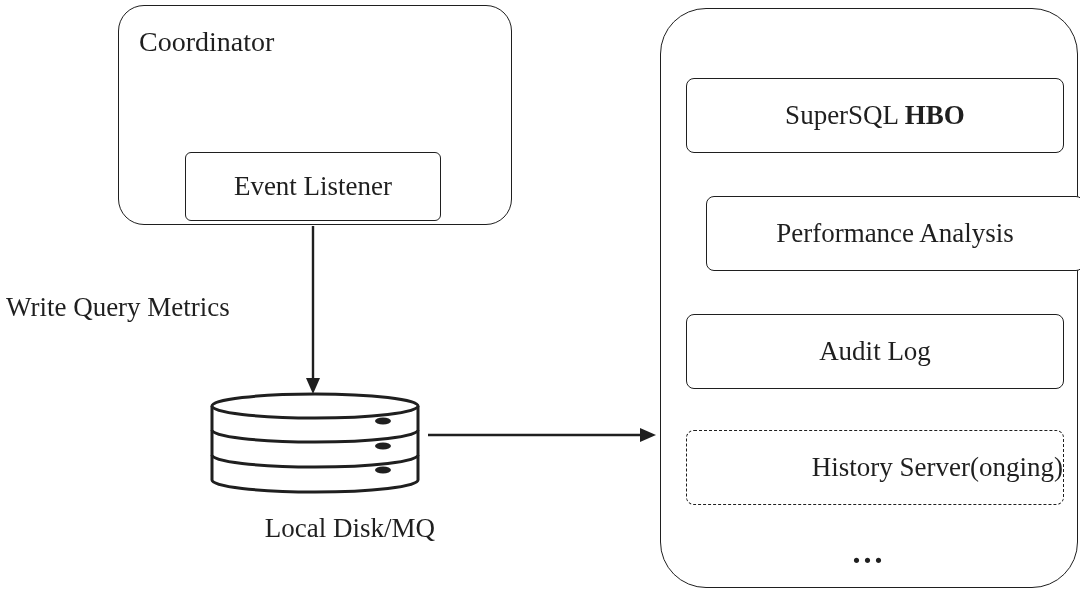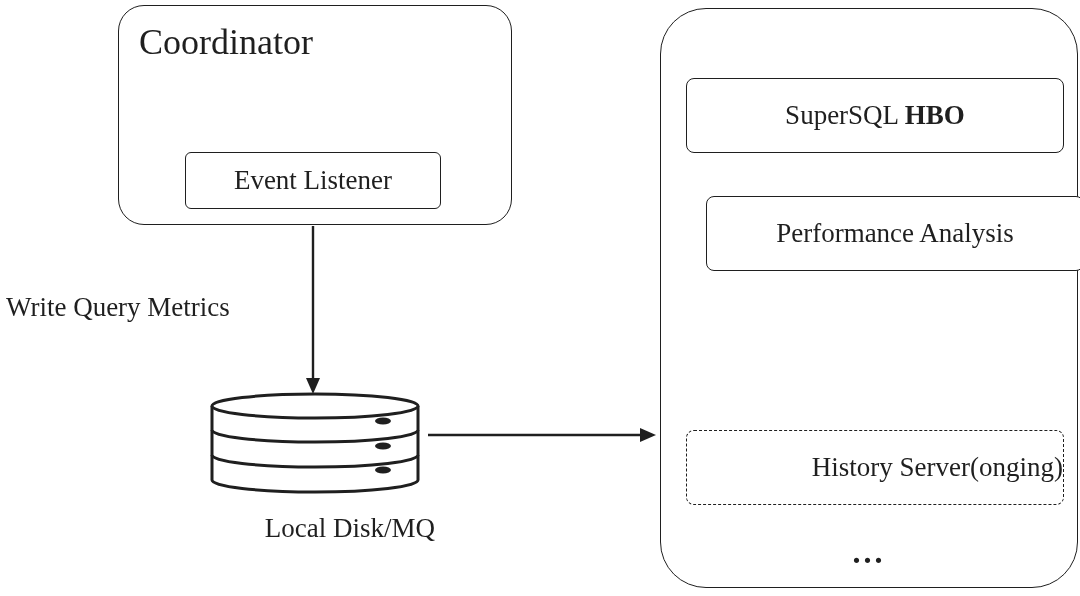--- a/index.html
+++ b/index.html
@@ -23,27 +23,27 @@
     left: 118px; top: 5px;
     width: 394px; height: 220px;
     border: 1.6px solid #1f1f1f;
     border-radius: 26px;
     box-sizing: border-box;
     background: #ffffff;
   }
   .coordinator-title {
     position: absolute;
     left: 20px; top: 20px;
-    font-size: 36px;
+    font-size: 28px;
     line-height: 32px;
   }
   .event-listener-box {
     position: absolute;
     left: 66px; top: 146px;
-    width: 256px; height: 57px;
+    width: 256px; height: 69px;
     border: 1.6px solid #1f1f1f;
     border-radius: 6px;
     box-sizing: border-box;
     display: flex;
     align-items: center;
     justify-content: center;
     font-size: 27px;
     background: #ffffff;
   }
 
@@ -163,20 +163,23 @@
   <div class="right-panel">
 
     <div class="panel-box pb-1">
       <span><span>SuperSQL </span><b class="bold">HBO</b></span>
     </div>
 
     <div class="panel-box pb-2">
       <span>Performance Analysis</span>
     </div>
 
+    <div class="panel-box pb-3">
+      <span>Audit Log</span>
+    </div>
 
     <div class="panel-box pb-4 dashed">
       <span>History Server(onging)</span>
     </div>
 
     <div class="panel-more">...</div>
   </div>
 
 </div>
 

